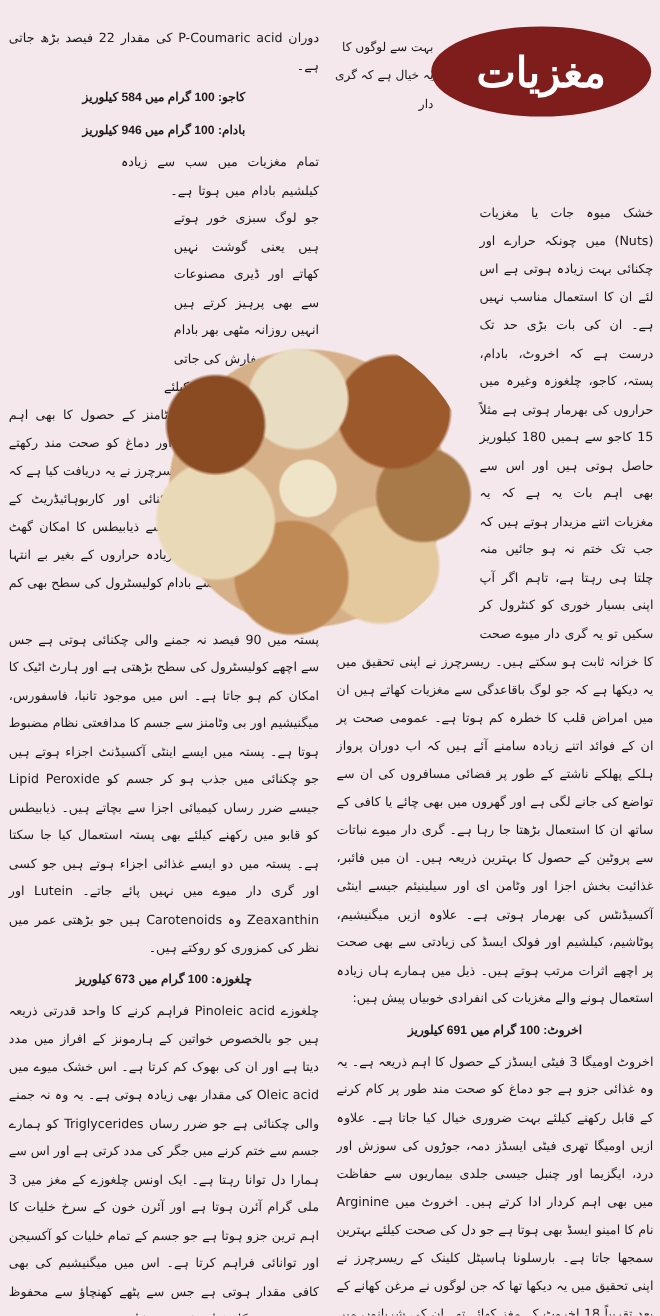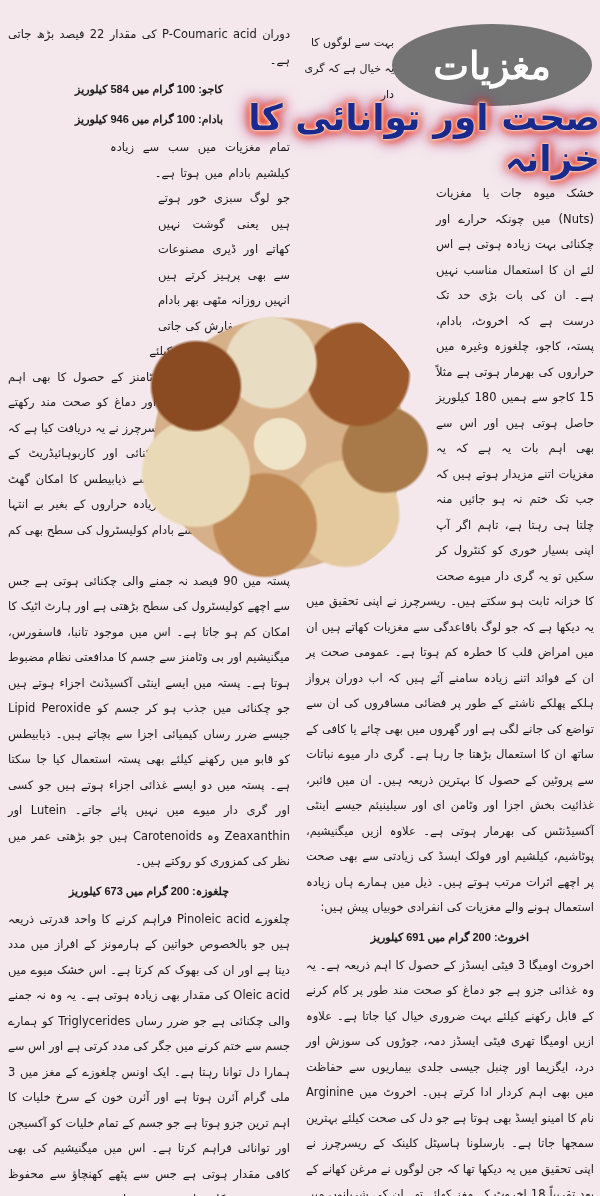--- a/index.html
+++ b/index.html
@@ -3,21 +3,21 @@
 <meta charset="utf-8">
 <style>
   html,body{margin:0;padding:0;}
   body{width:600px;height:1196px;background:#f4e8ec;font-family:"DejaVu Sans",sans-serif;color:#1a1a1a;overflow:hidden;position:relative;}
   .page{position:absolute;left:0;top:16px;width:600px;height:1196px;}
   .col{position:absolute;direction:rtl;text-align:justify;font-size:11.5px;line-height:25.5px;}
   .col p{margin:0;}
   .left{left:8px;top:0;width:282px;}
   .right{left:306px;top:0;width:288px;}
   .heading{font-family:"Liberation Sans",sans-serif;font-size:11px;font-weight:bold;text-align:center;line-height:28px;margin:2px 0 2px;}
-  .oval{position:absolute;left:392px;top:8px;width:200px;height:82px;background:#737373;border-radius:50%;display:flex;align-items:center;justify-content:center;}
+  .oval{position:absolute;left:392px;top:8px;width:200px;height:82px;background:#7f1d1d;border-radius:50%;display:flex;align-items:center;justify-content:center;}
   .oval span{color:#fff;font-size:38px;font-weight:bold;direction:rtl;font-family:"DejaVu Serif",serif;}
   .intro-small{position:absolute;left:302px;top:14px;width:92px;direction:rtl;text-align:right;font-size:11px;line-height:26px;}
   .banner{position:absolute;left:225px;top:92px;width:375px;height:60px;display:flex;align-items:center;justify-content:center;}
   .banner span{font-size:36px;font-weight:bold;color:#1a2a8c;direction:rtl;font-family:"DejaVu Sans",sans-serif;
     text-shadow:0 0 2px #fff,0 0 4px #fff,0 0 6px #ff5a1a,0 0 10px #ff3a0a,0 0 14px #d81a0a,0 0 18px #8a1aa0;}
   .nuts{position:absolute;left:130px;top:283px;width:300px;height:290px;border-radius:50%;
     background:
       radial-gradient(circle at 22% 30%, #8a4a22 0 14%, transparent 15%),
       radial-gradient(circle at 47% 22%, #e8dcc2 0 16%, transparent 17%),
       radial-gradient(circle at 76% 26%, #9c5a2c 0 16%, transparent 17%),
@@ -34,36 +34,33 @@
 
 <div class="page">
 
   <div class="col left">
     <p style="margin-top:6px;">دوران P-Coumaric acid کی مقدار 22 فیصد بڑھ جاتی ہے۔</p>
     <div class="heading">کاجو: 100 گرام میں 584 کیلوریز</div>
     <div class="heading">بادام: 100 گرام میں 946 کیلوریز</div>
     <div class="nuts-wrap-l" style="float:left;width:150px;height:250px;"></div>
     <p>تمام مغزیات میں سب سے زیادہ کیلشیم بادام میں ہوتا ہے۔ جو لوگ سبزی خور ہوتے ہیں یعنی گوشت نہیں کھاتے اور ڈیری مصنوعات سے بھی پرہیز کرتے ہیں انہیں روزانہ مٹھی بھر بادام کھانے کی سفارش کی جاتی ہے۔ بادام صحت کیلئے ضروری چکنائیوں اور بی وٹامنز کے حصول کا بھی اہم وسیلہ ہیں جو ہمارے دل اور دماغ کو صحت مند رکھتے ہیں۔ کنگز کالج، لندن کے ریسرچرز نے یہ دریافت کیا ہے کہ بادام میں شامل ریشے، چکنائی اور کاربوہائیڈریٹ کے انجذاب کو روکتے ہیں جس سے ذیابیطس کا امکان گھٹ جاتا ہے۔ علاوہ ازیں بہت زیادہ حراروں کے بغیر بے انتہا توانائی کی فراہمی سے بادام کولیسٹرول کی سطح بھی کم تر رکھتا ہے۔</p>
     <p>پستہ میں 90 فیصد نہ جمنے والی چکنائی ہوتی ہے جس سے اچھے کولیسٹرول کی سطح بڑھتی ہے اور ہارٹ اٹیک کا امکان کم ہو جاتا ہے۔ اس میں موجود تانبا، فاسفورس، میگنیشیم اور بی وٹامنز سے جسم کا مدافعتی نظام مضبوط ہوتا ہے۔ پستہ میں ایسے اینٹی آکسیڈنٹ اجزاء ہوتے ہیں جو چکنائی میں جذب ہو کر جسم کو Lipid Peroxide جیسے ضرر رساں کیمیائی اجزا سے بچاتے ہیں۔ ذیابیطس کو قابو میں رکھنے کیلئے بھی پستہ استعمال کیا جا سکتا ہے۔ پستہ میں دو ایسے غذائی اجزاء ہوتے ہیں جو کسی اور گری دار میوے میں نہیں پائے جاتے۔ Lutein اور Zeaxanthin وہ Carotenoids ہیں جو بڑھتی عمر میں نظر کی کمزوری کو روکتے ہیں۔</p>
-    <div class="heading">چلغوزہ: 200 گرام میں 673 کیلوریز</div>
+    <div class="heading">چلغوزہ: 100 گرام میں 673 کیلوریز</div>
     <p>چلغوزے Pinoleic acid فراہم کرنے کا واحد قدرتی ذریعہ ہیں جو بالخصوص خواتین کے ہارمونز کے افراز میں مدد دیتا ہے اور ان کی بھوک کم کرتا ہے۔ اس خشک میوے میں Oleic acid کی مقدار بھی زیادہ ہوتی ہے۔ یہ وہ نہ جمنے والی چکنائی ہے جو ضرر رساں Triglycerides کو ہمارے جسم سے ختم کرنے میں جگر کی مدد کرتی ہے اور اس سے ہمارا دل توانا رہتا ہے۔ ایک اونس چلغوزے کے مغز میں 3 ملی گرام آئرن ہوتا ہے اور آئرن خون کے سرخ خلیات کا اہم ترین جزو ہوتا ہے جو جسم کے تمام خلیات کو آکسیجن اور توانائی فراہم کرتا ہے۔ اس میں میگنیشیم کی بھی کافی مقدار ہوتی ہے جس سے پٹھے کھنچاؤ سے محفوظ رہتے ہیں۔ تھکاوٹ اور ذہنی پریشانی دور رہتی ہے۔</p>
   </div>
 
   <div class="col right">
     <div style="height:165px;"></div>
     <div style="float:right;width:0;height:0;"></div>
     <div style="float:left;width:130px;height:290px;margin-top:110px;"></div>
     <p>خشک میوہ جات یا مغزیات (Nuts) میں چونکہ حرارے اور چکنائی بہت زیادہ ہوتی ہے اس لئے ان کا استعمال مناسب نہیں ہے۔ ان کی بات بڑی حد تک درست ہے کہ اخروٹ، بادام، پستہ، کاجو، چلغوزہ وغیرہ میں حراروں کی بھرمار ہوتی ہے مثلاً 15 کاجو سے ہمیں 180 کیلوریز حاصل ہوتی ہیں اور اس سے بھی اہم بات یہ ہے کہ یہ مغزیات اتنے مزیدار ہوتے ہیں کہ جب تک ختم نہ ہو جائیں منہ چلتا ہی رہتا ہے، تاہم اگر آپ اپنی بسیار خوری کو کنٹرول کر سکیں تو یہ گری دار میوے صحت کا خزانہ ثابت ہو سکتے ہیں۔ ریسرچرز نے اپنی تحقیق میں یہ دیکھا ہے کہ جو لوگ باقاعدگی سے مغزیات کھاتے ہیں ان میں امراض قلب کا خطرہ کم ہوتا ہے۔ عمومی صحت پر ان کے فوائد اتنے زیادہ سامنے آئے ہیں کہ اب دوران پرواز ہلکے پھلکے ناشتے کے طور پر فضائی مسافروں کی ان سے تواضع کی جانے لگی ہے اور گھروں میں بھی چائے یا کافی کے ساتھ ان کا استعمال بڑھتا جا رہا ہے۔ گری دار میوے نباتات سے پروٹین کے حصول کا بہترین ذریعہ ہیں۔ ان میں فائبر، غذائیت بخش اجزا اور وٹامن ای اور سیلینیئم جیسے اینٹی آکسیڈنٹس کی بھرمار ہوتی ہے۔ علاوہ ازیں میگنیشیم، پوٹاشیم، کیلشیم اور فولک ایسڈ کی زیادتی سے بھی صحت پر اچھے اثرات مرتب ہوتے ہیں۔ ذیل میں ہمارے ہاں زیادہ استعمال ہونے والے مغزیات کی انفرادی خوبیاں پیش ہیں:</p>
-    <div class="heading">اخروٹ: 200 گرام میں 691 کیلوریز</div>
+    <div class="heading">اخروٹ: 100 گرام میں 691 کیلوریز</div>
     <p>اخروٹ اومیگا 3 فیٹی ایسڈز کے حصول کا اہم ذریعہ ہے۔ یہ وہ غذائی جزو ہے جو دماغ کو صحت مند طور پر کام کرنے کے قابل رکھنے کیلئے بہت ضروری خیال کیا جاتا ہے۔ علاوہ ازیں اومیگا تھری فیٹی ایسڈز دمہ، جوڑوں کی سوزش اور درد، ایگزیما اور چنبل جیسی جلدی بیماریوں سے حفاظت میں بھی اہم کردار ادا کرتے ہیں۔ اخروٹ میں Arginine نام کا امینو ایسڈ بھی ہوتا ہے جو دل کی صحت کیلئے بہترین سمجھا جاتا ہے۔ بارسلونا ہاسپٹل کلینک کے ریسرچرز نے اپنی تحقیق میں یہ دیکھا تھا کہ جن لوگوں نے مرغن کھانے کے بعد تقریباً 18 اخروٹ کے مغز کھائے تھے ان کی شریانوں میں سوزش اور آکسیڈیشن کے امکانات کم ہو گئے تھے جو وقت گزرنے کے ساتھ امراض قلب اور فالج کا سبب بنتے ہیں۔</p>
 
   </div>
 
   <div class="intro-small">بہت سے لوگوں کا یہ خیال ہے کہ گری دار</div>
   <div class="oval">
     <span>مغزیات</span>
   </div>
-  <div class="banner">
-    <span>صحت اور توانائی کا خزانہ</span>
-  </div>
 
   <div class="nuts"></div>
 </div>
 
 </body></html>

